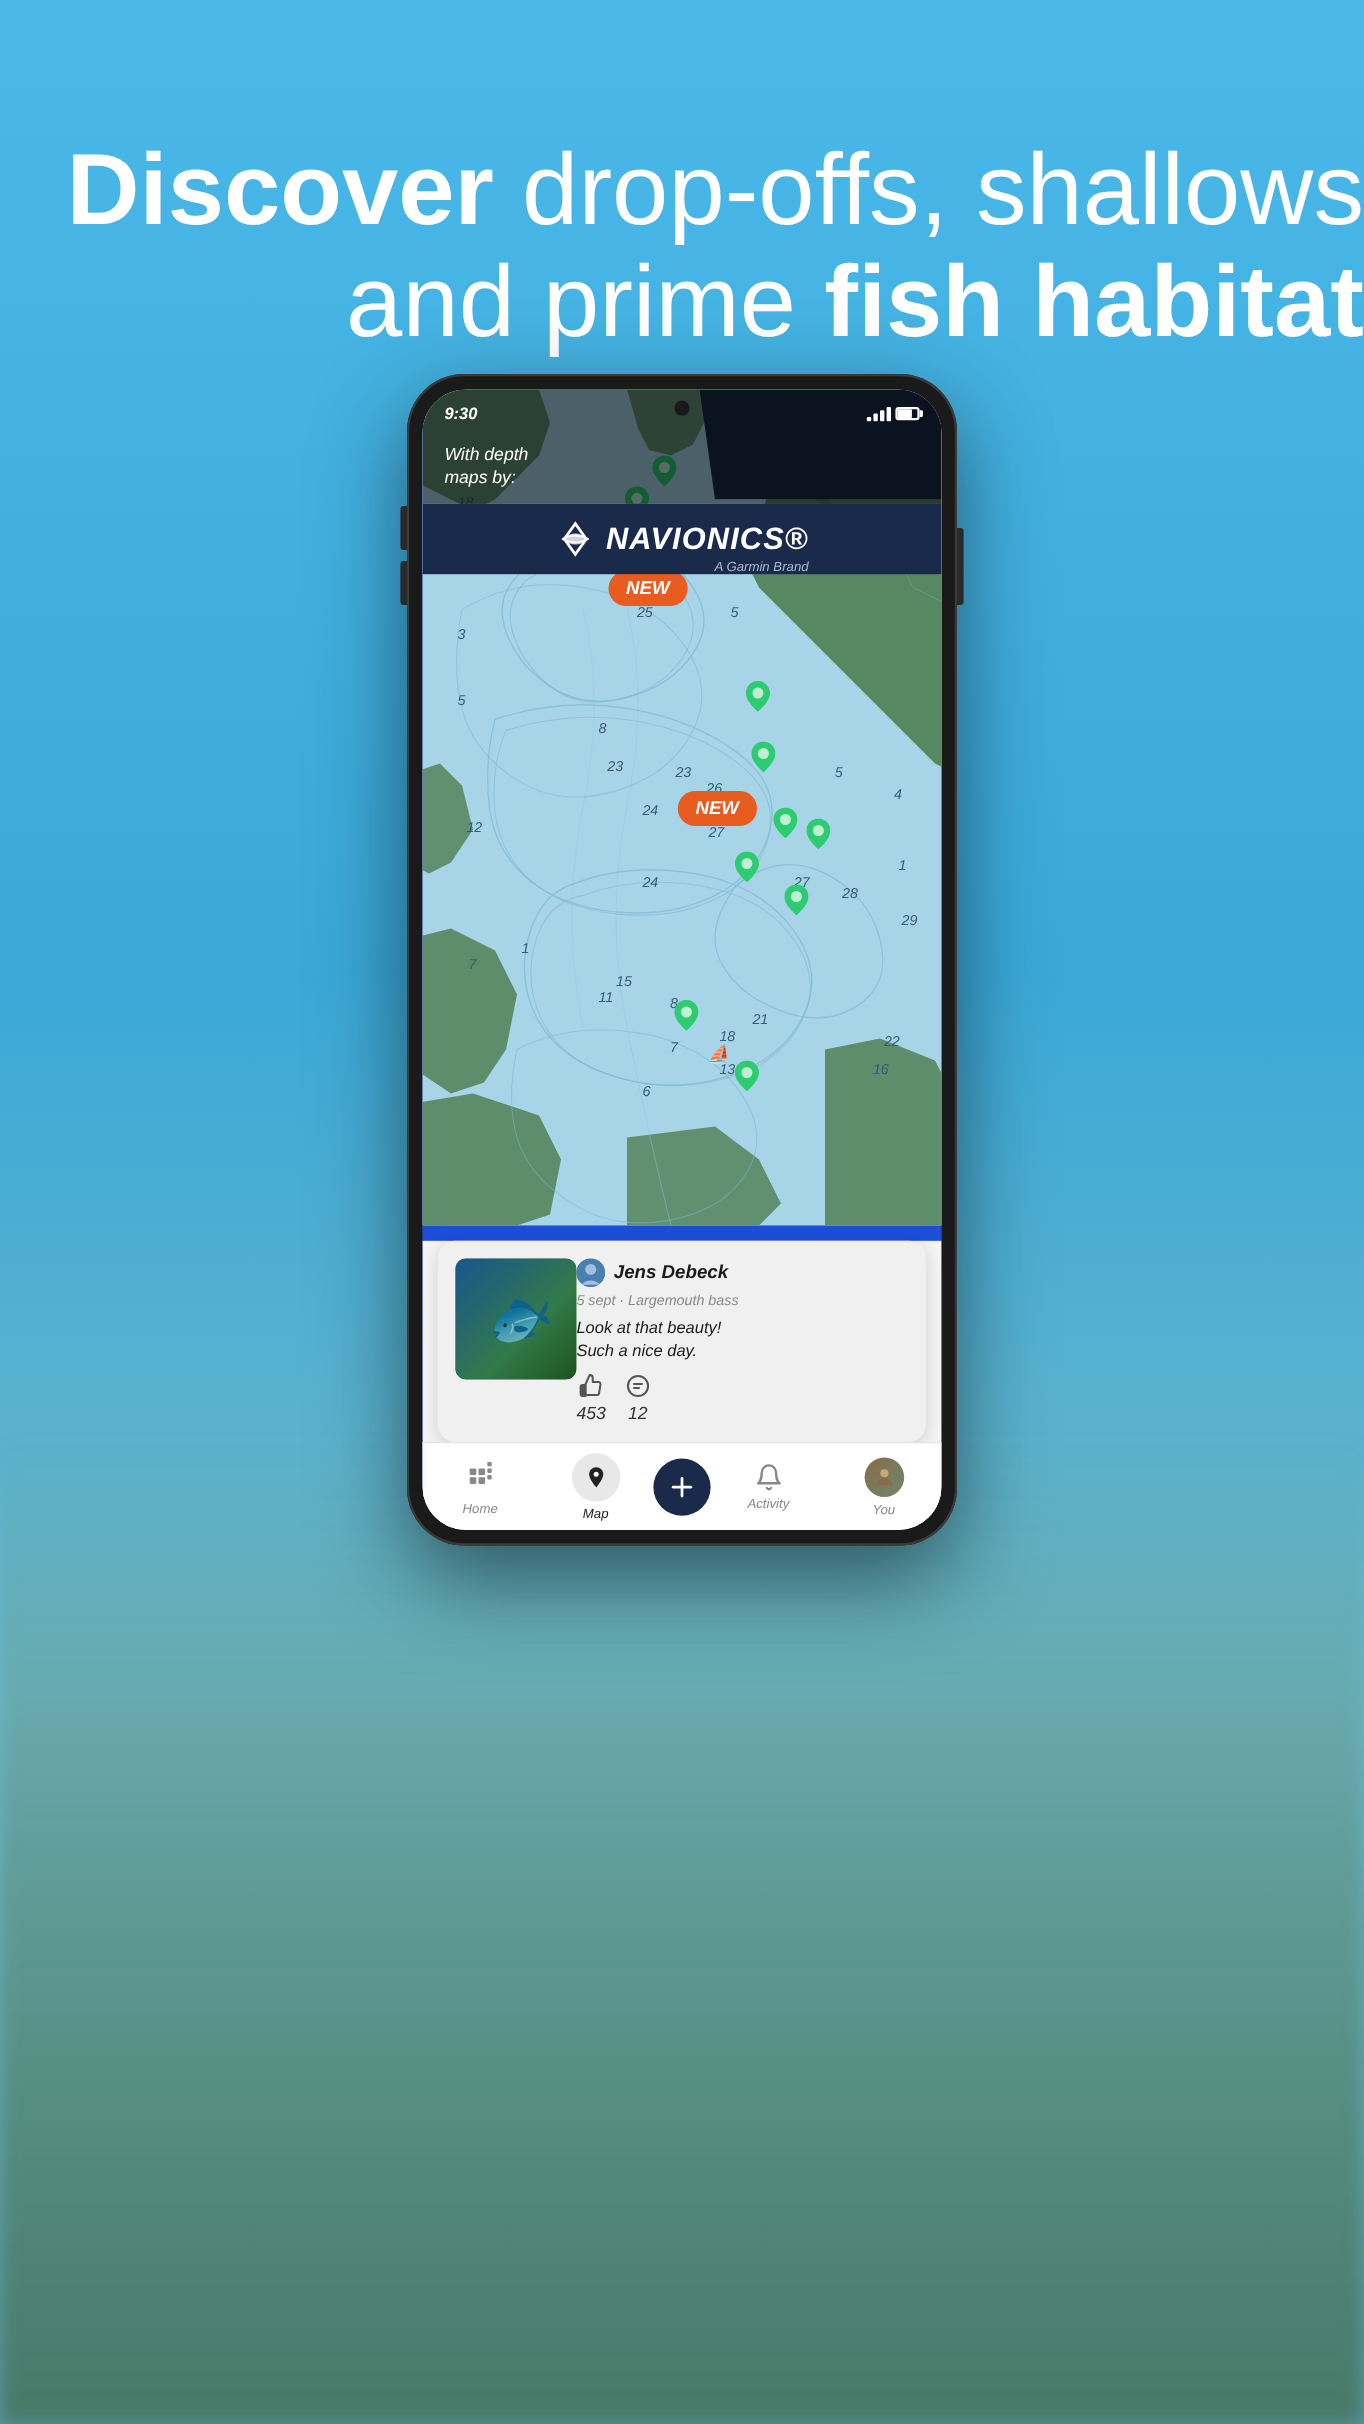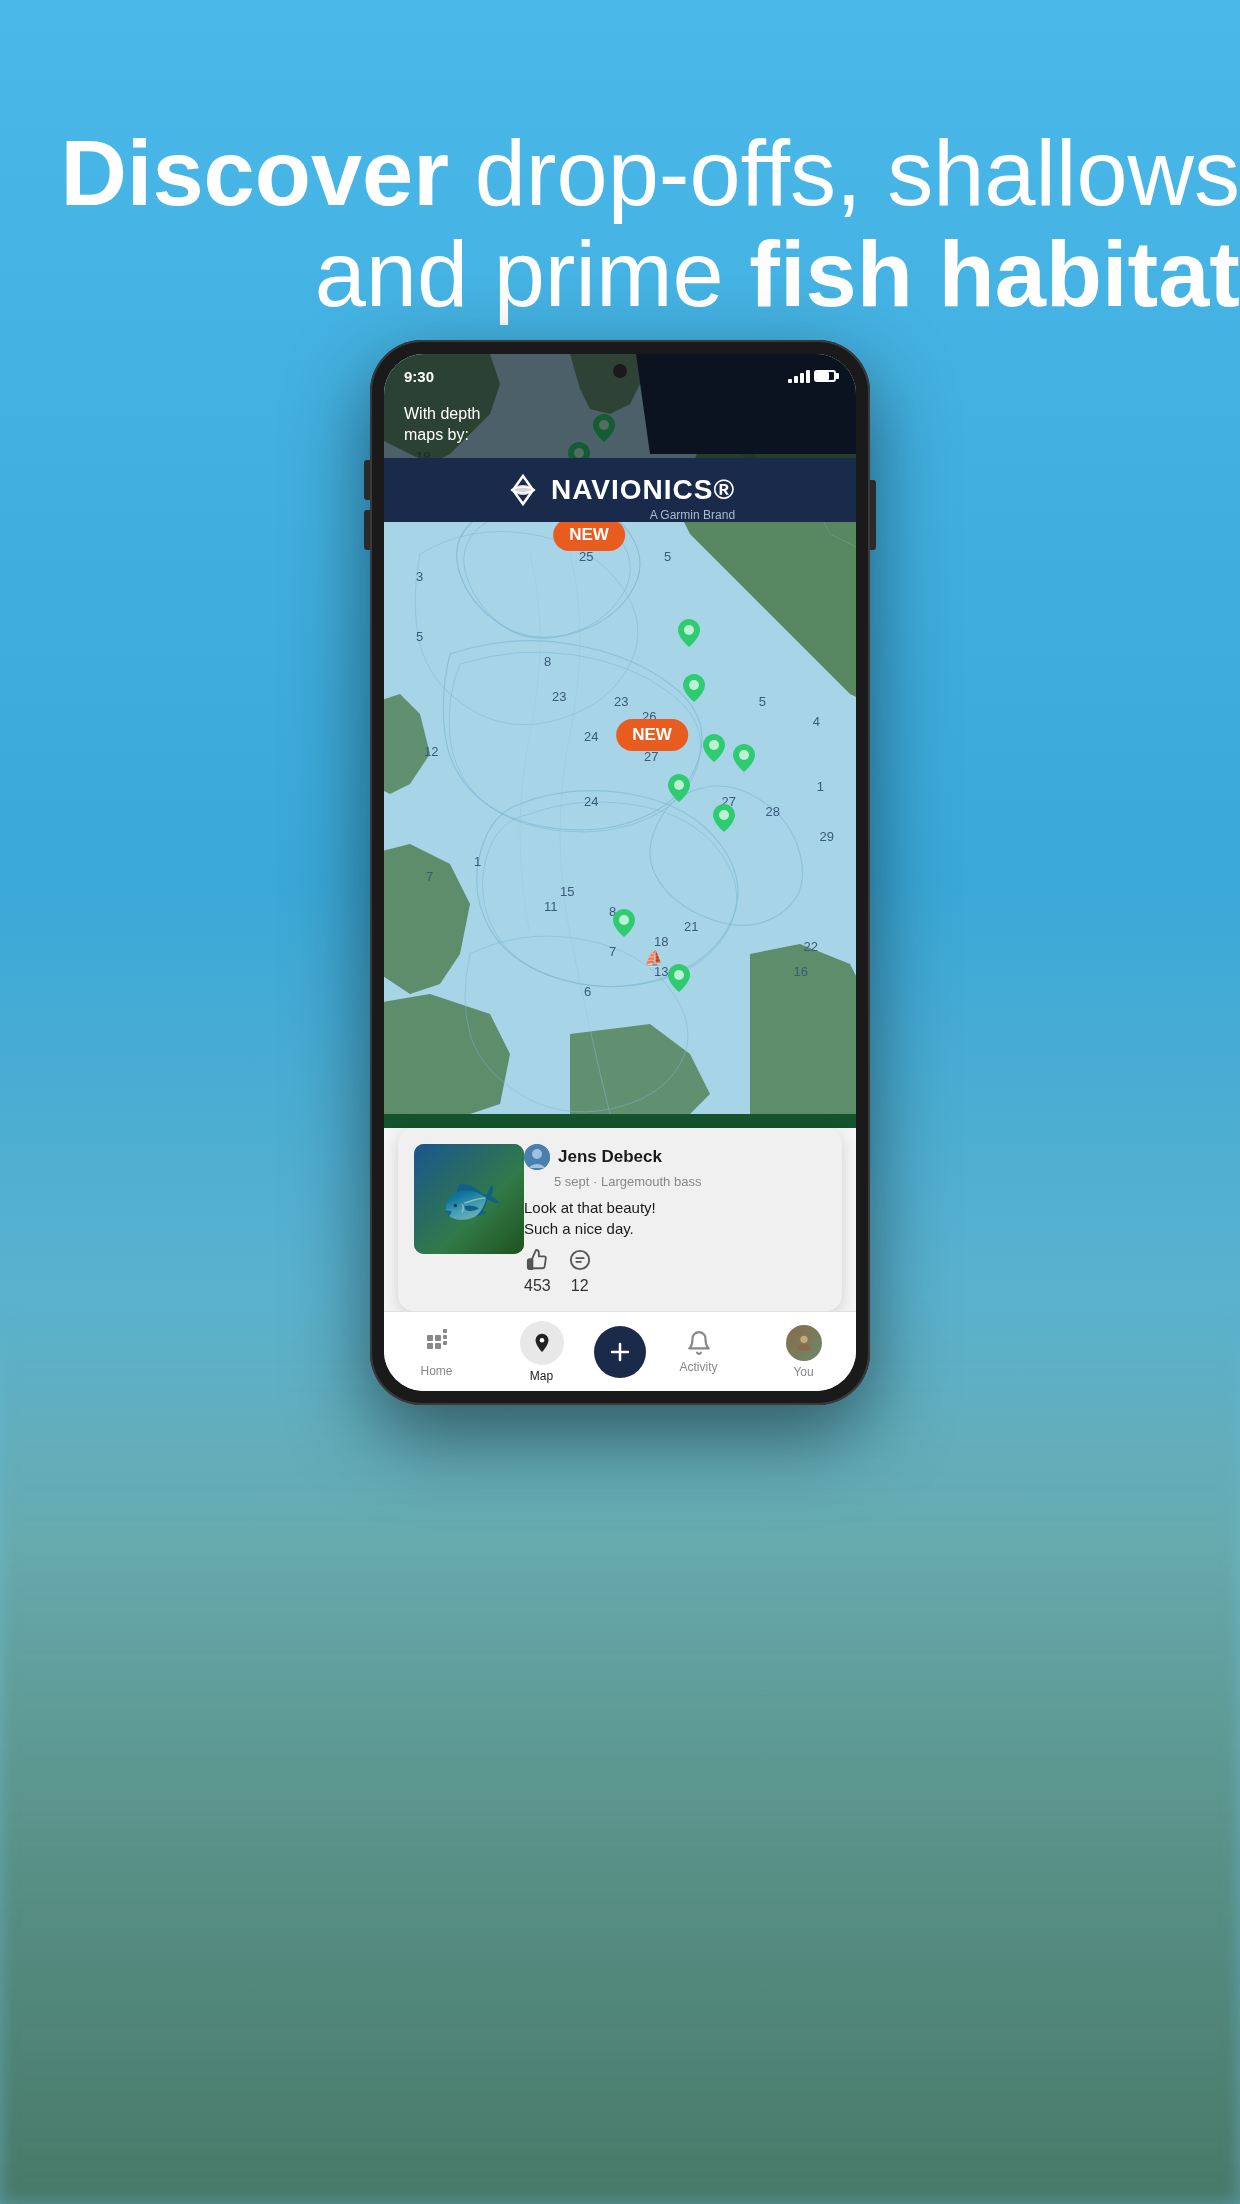--- a/index.html
+++ b/index.html
@@ -59,21 +59,22 @@
       border-radius: 52px;
       padding: 14px;
       box-shadow: 0 30px 80px rgba(0,0,0,0.5), inset 0 0 0 2px #3a3a3a;
       position: relative;
     }
 
     .phone-inner {
       border-radius: 40px;
       overflow: hidden;
       position: relative;
-      background: #14532d;
+      background: #1d4ed8;
+      font-style: italic;
     }
 
     
     .status-bar {
       position: absolute;
       top: 0;
       left: 0;
       right: 0;
       height: 36px;
       background: transparent;
@@ -325,21 +326,20 @@
     }
     .user-name {
       font-size: 17px;
       font-weight: 700;
       color: #1a1a1a;
     }
     .post-meta {
       font-size: 13px;
       color: #888;
       margin-bottom: 8px;
-      margin-left: 30px;
     }
     .post-text {
       font-size: 15px;
       color: #1a1a1a;
       line-height: 1.4;
       margin-bottom: 10px;
     }
     .post-actions {
       display: flex;
       gap: 18px;

